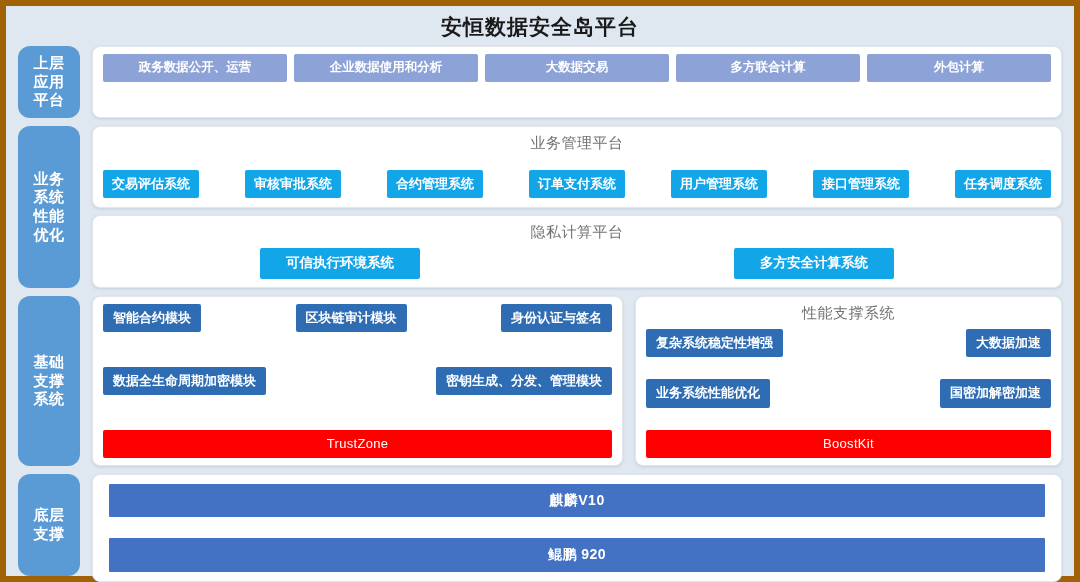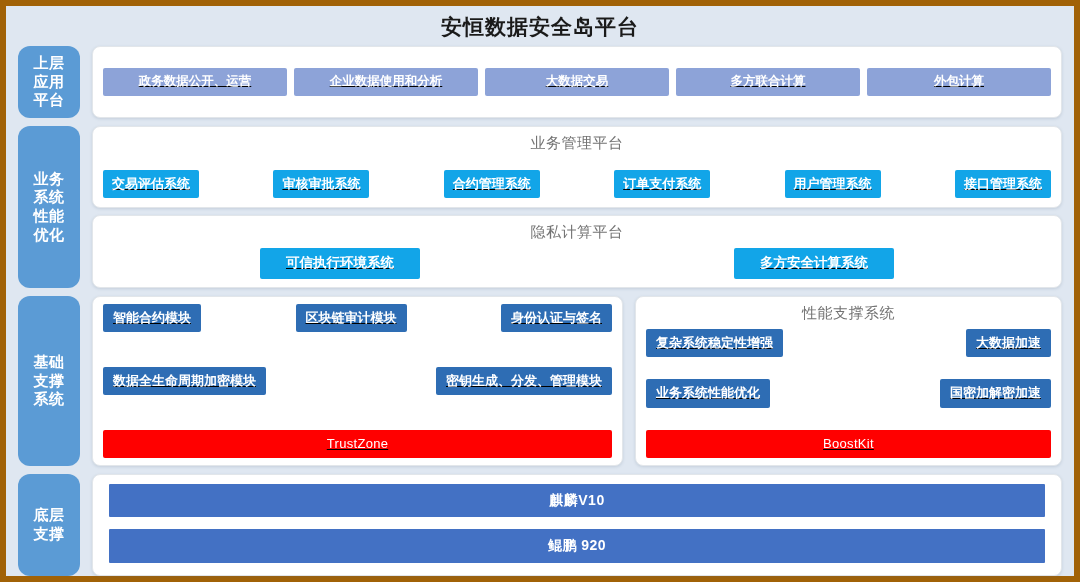--- a/index.html
+++ b/index.html
@@ -95,23 +95,22 @@
     font-weight: normal;
     color: #737373;
     margin-bottom: 6px;
     letter-spacing: 0.5px;
   }
 
   
   .chips {
     display: flex;
     justify-content: space-between;
-    align-items: center;
+    align-items: flex-start;
     flex: 0 0 auto;
-    text-decoration: underline;
   }
   .chips.fill { flex: 1 1 auto; }
   .chips.spread { justify-content: space-around; }
 
   
   .chip {
     text-align: center;
     color: #ffffff;
     font-weight: bold;
     font-size: 13px;
@@ -161,21 +160,21 @@
     font-size: 14px;
     padding: 9px 10px;
     width: 100%;
     border-radius: 1px;
     letter-spacing: 0.5px;
   }
 
   .bottom-rows {
     display: flex;
     flex-direction: column;
-    gap: 12px;
+    gap: 21px;
     justify-content: flex-start;
     flex: 1 1 auto;
     padding: 2px 6px;
   }
 
   .sec-rows {
     display: flex;
     flex-direction: column;
     gap: 6px;
     flex: 1 1 auto;
@@ -215,20 +214,21 @@
 
       <div class="card">
         <div class="card-title">业务管理平台</div>
         <div class="chips">
           <div class="chip chip-cyan">交易评估系统</div>
           <div class="chip chip-cyan">审核审批系统</div>
           <div class="chip chip-cyan">合约管理系统</div>
           <div class="chip chip-cyan">订单支付系统</div>
           <div class="chip chip-cyan">用户管理系统</div>
           <div class="chip chip-cyan">接口管理系统</div>
+          <div class="chip chip-cyan">任务调度系统</div>
         </div>
       </div>
 
       <div class="card">
         <div class="card-title">隐私计算平台</div>
         <div class="chips spread">
           <div class="chip chip-cyan-wide">可信执行环境系统</div>
           <div class="chip chip-cyan-wide">多方安全计算系统</div>
         </div>
       </div>

